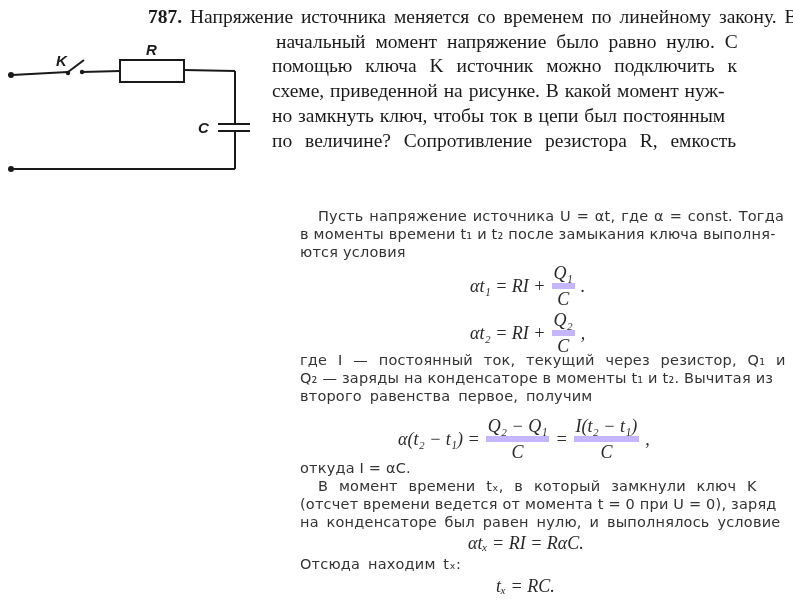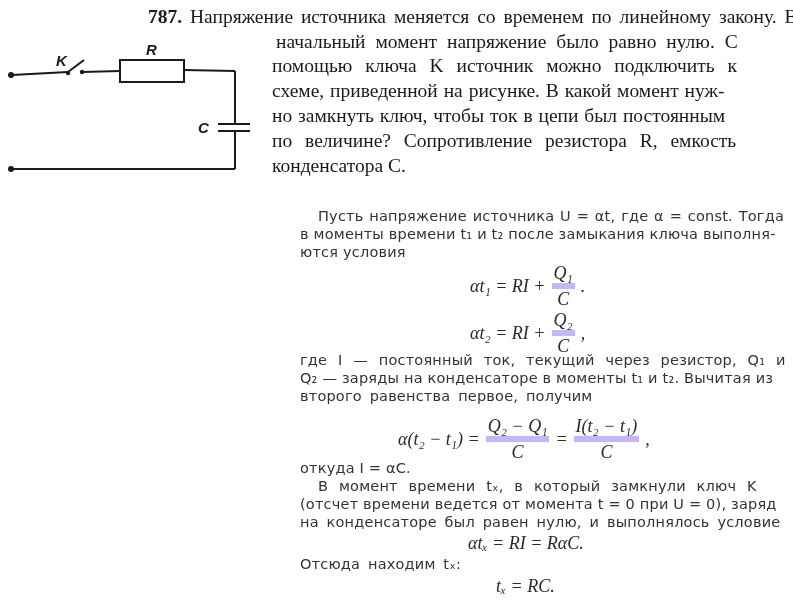--- a/index.html
+++ b/index.html
@@ -23,21 +23,20 @@
 <div class="problem">
   <div class="p-line" style="left:114px; top:6px; word-spacing:3px;margin-left:34px;">
     <span class="num">787.</span>
     <span>Напряжение источника меняется со временем по линейному закону. В</span>
   </div>
   <div class="p-line" style="left:276px; top:31px; word-spacing:5px;">начальный момент напряжение было равно нулю. С</div>
   <div class="p-line" style="left:272px; top:55px; word-spacing:8px;">помощью ключа K источник можно подключить к</div>
   <div class="p-line" style="left:272px; top:80px; word-spacing:1px;">схеме, приведенной на рисунке. В какой момент нуж-</div>
   <div class="p-line" style="left:272px; top:105px; word-spacing:1px;">но замкнуть ключ, чтобы ток в цепи был постоянным</div>
   <div class="p-line" style="left:272px; top:130px; word-spacing:8px;">по величине? Сопротивление резистора R, емкость</div>
-  <div class="p-line" style="left:272px; top:155px;">конденсатора C.</div>
 
   <svg class="circuit" viewBox="0 36 260 140">
     <g stroke="#1a1a1a" stroke-width="2" fill="none">
       <line x1="12" y1="75" x2="68" y2="72"></line>
       <line x1="68" y1="72" x2="84" y2="60"></line>
       <line x1="82" y1="72" x2="120" y2="71"></line>
       <rect x="120" y="60" width="64" height="22"></rect>
       <line x1="184" y1="70" x2="235" y2="71"></line>
       <line x1="235" y1="71" x2="235" y2="123"></line>
       <line x1="218" y1="124" x2="250" y2="124"></line>

